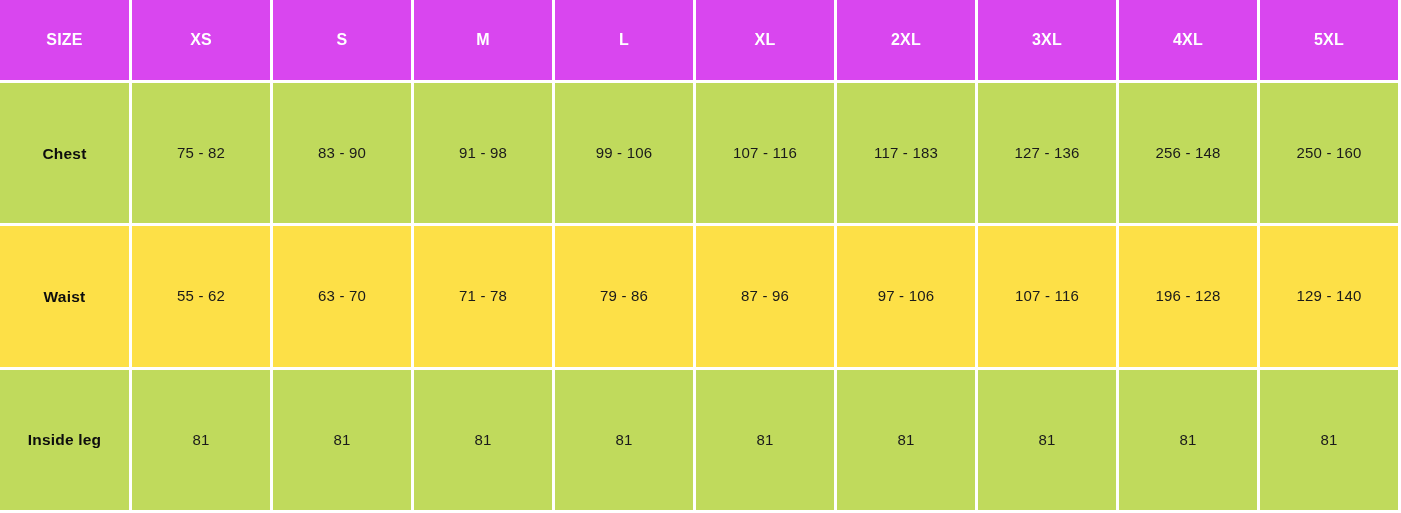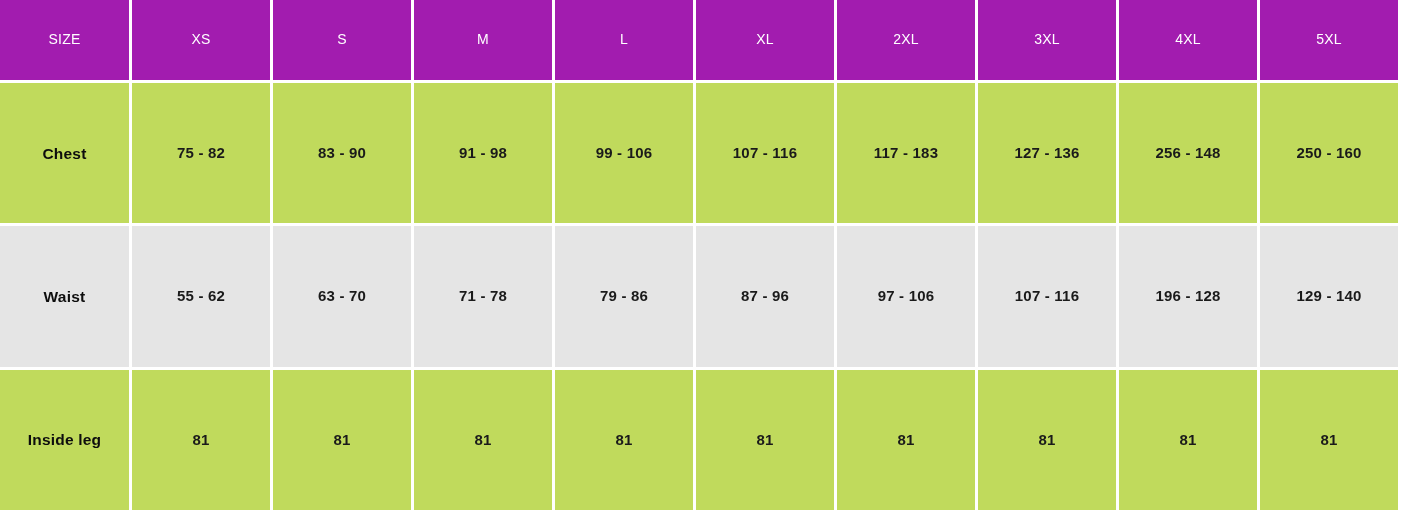--- a/index.html
+++ b/index.html
@@ -37,43 +37,43 @@
     border-right: 3px solid #ffffff;
     border-bottom: 3px solid #ffffff;
     padding: 0 4px;
     line-height: 1.1;
   }
 
   
   thead tr { height: 83px; }
 
   thead th {
-    background: #a21caf;
+    background: #d946ef;
     color: #ffffff;
-    font-size: 14px;
-    font-weight: normal;
+    font-size: 16px;
+    font-weight: bold;
     text-transform: uppercase;
     letter-spacing: 0.6px;
     border-bottom: 3px solid #ffffff;
   }
 
   thead th.size-corner {
     letter-spacing: 1px;
   }
 
   
   tbody tr { height: 61px; }
 
   tbody tr.row-green  td { background: #c0da5c; }
-  tbody tr.row-grey   td { background: #e5e5e5; }
+  tbody tr.row-grey   td { background: #fde047; }
 
   tbody td {
     color: #1a1a1a;
     font-size: 15px;
-    font-weight: bold;
+    font-weight: normal;
   }
 
   tbody td.row-label {
     font-weight: bold;
     font-size: 15.5px;
     color: #0d0d0d;
   }
 
   
   thead th:last-child,

